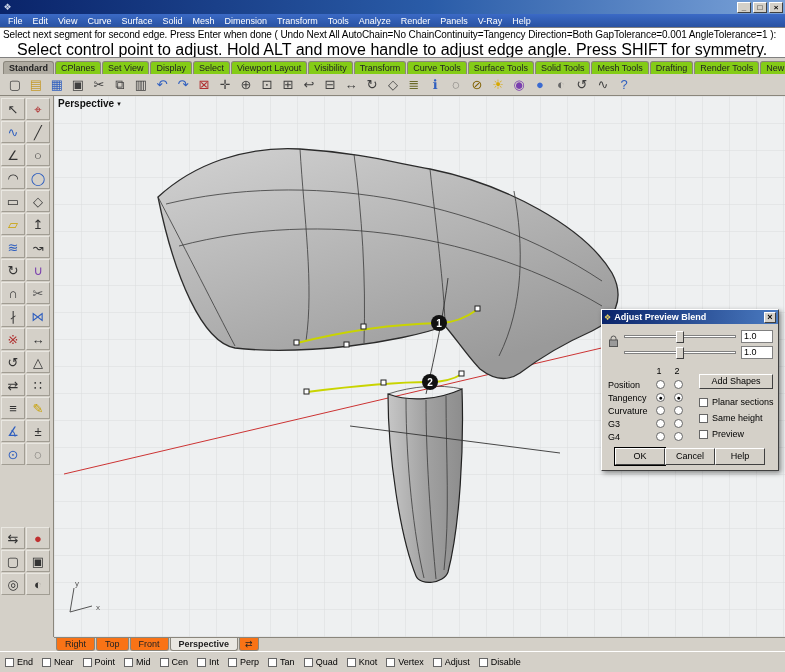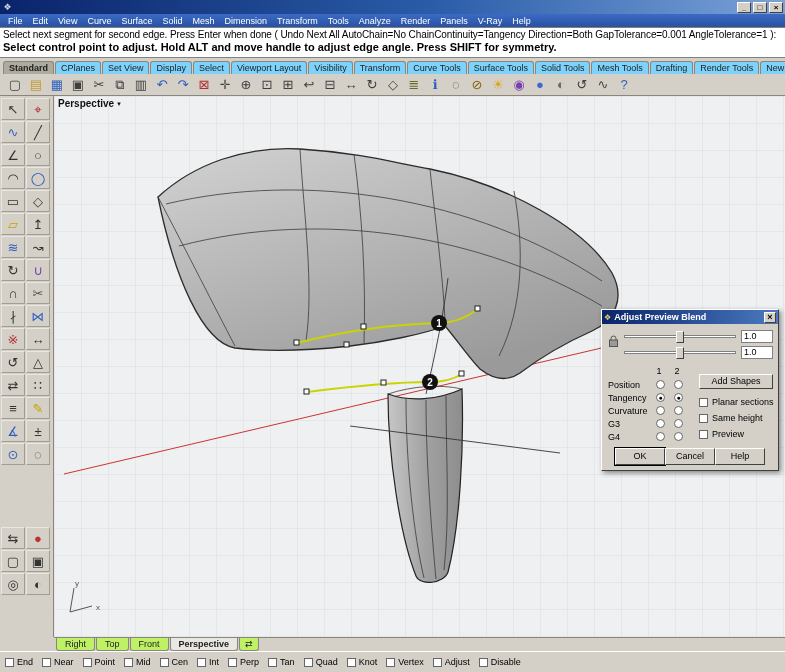--- a/index.html
+++ b/index.html
@@ -18,26 +18,26 @@
 
   
   .menubar { position:absolute; top:14px; left:0; right:0; height:14px;
     background:linear-gradient(#3b6ac6,#27509f); display:flex; align-items:center; padding-left:3px; }
   .menu-item { color:#fff; font-size:9px; padding:0 5px; white-space:nowrap; }
 
   
   .cmdarea { position:absolute; top:27px; left:0; right:0; height:31px; background:#fff;
     border-top:1px solid #808080; border-bottom:1px solid #808080; overflow:hidden; }
   .cmd1 { font-size:10px; letter-spacing:-0.1px; color:#000; padding:1px 3px 0; white-space:nowrap; }
-  .cmd2 { font-size:11px; font-weight:bold; color:#000; padding:1px 3px 0; white-space:nowrap; }
+  .cmd2 { font-size:16px; font-weight:normal; color:#000; padding:1px 17px 0; white-space:nowrap; }
 
   
   .tabbar { position:absolute; top:58px; left:0; right:0; height:16px; background:#d4d0c8;
     display:flex; align-items:flex-end; padding-left:3px; }
-  .tab { font-size:9px; color:#222; background:#7dd3fc; border:1px solid #8a867c; border-bottom:none;
+  .tab { font-size:9px; color:#222; background:#84cc16; border:1px solid #8a867c; border-bottom:none;
     border-radius:3px 3px 0 0; padding:1px 5px; margin-right:1px; white-space:nowrap; }
   .tab.active { background:#aeaaa0; font-weight:bold; }
 
   
   .toolbar { position:absolute; top:74px; left:0; right:0; height:22px; background:#d4d0c8;
     border-bottom:1px solid #8a867c; display:flex; align-items:center; padding-left:5px; gap:1px; }
   .tbicon { width:20px; height:19px; font-size:13px; line-height:18px; text-align:center;
     border:1px solid transparent; }
 
   
@@ -86,21 +86,21 @@
   .chk-row { display:flex; align-items:center; gap:4px; height:16px; font-size:9px; white-space:nowrap; }
   .chk { width:9px; height:9px; background:#fff; border:1px solid #666; font-size:7px; line-height:8px; text-align:center; }
   .dlg-btns { position:absolute; bottom:5px; left:6px; right:6px; display:flex; justify-content:center; }
   .dlg-btn { width:50px; height:17px; background:#d4d0c8; border:1px solid;
     border-color:#fff #404040 #404040 #fff; font-size:9px; text-align:center; line-height:15px; }
   .dlg-btn.active { outline:1px solid #000; }
 
   
   .vtabs { position:absolute; bottom:21px; left:54px; right:0; height:14px; background:#d4d0c8;
     border-top:1px solid #8a867c; display:flex; padding-left:2px; }
-  .vtab { font-size:9px; color:#222; background:#bef264; border:1px solid #8a867c; border-top:none;
+  .vtab { font-size:9px; color:#222; background:#f97316; border:1px solid #8a867c; border-top:none;
     border-radius:0 0 3px 3px; padding:0 8px; margin-right:1px; line-height:12px; }
   .vtab.active { background:#e9e7e1; font-weight:bold; }
   .vtab.more { padding:0 5px; }
 
   
   .osnap { position:absolute; bottom:0; left:0; right:0; height:21px; background:#d4d0c8;
     border-top:1px solid #fff; display:flex; align-items:center; padding-left:5px; gap:9px; }
   .osnap-item { display:flex; align-items:flex-end; gap:3px; font-size:9px; white-space:nowrap; }
   .osnap-box { width:9px; height:9px; background:#fff; border:1px solid #666; }
 </style>

